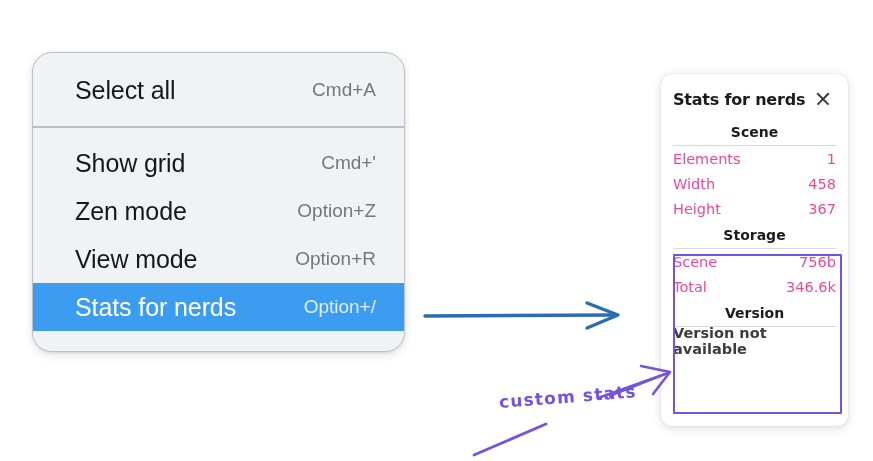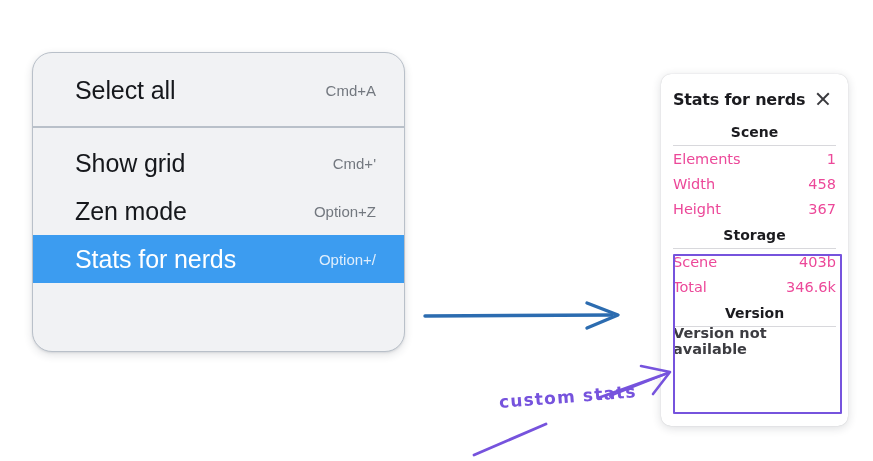--- a/index.html
+++ b/index.html
@@ -57,21 +57,21 @@
     box-sizing: border-box;
     cursor: default;
   }
   .menu-item .mi-label {
     font-size: 25px;
     color: #16181c;
     letter-spacing: -0.1px;
     white-space: nowrap;
   }
   .menu-item .mi-shortcut {
-    font-size: 15px;
+    font-size: 19px;
     color: #73787f;
     white-space: nowrap;
   }
   .menu-item.selected {
     background: #3c9cf0;
   }
   .menu-item.selected .mi-label { color: #ffffff; }
   .menu-item.selected .mi-shortcut { color: #dfeefc; }
   .menu-tail {
     height: 22px;
@@ -212,20 +212,24 @@
 
   <div class="menu-group group-bottom">
     <div class="menu-item">
       <span class="mi-label">Show grid</span>
       <span class="mi-shortcut">Cmd+'</span>
     </div>
     <div class="menu-item">
       <span class="mi-label">Zen mode</span>
       <span class="mi-shortcut">Option+Z</span>
     </div>
+    <div class="menu-item">
+      <span class="mi-label">View mode</span>
+      <span class="mi-shortcut">Option+R</span>
+    </div>
     <div class="menu-item selected">
       <span class="mi-label">Stats for nerds</span>
       <span class="mi-shortcut">Option+/</span>
     </div>
     <div class="menu-tail"></div>
   </div>
 
 </div>
 
 <div class="stats-panel">
@@ -247,21 +251,21 @@
   </div>
   <div class="sp-row">
     <span class="sp-key">Height</span>
     <span class="sp-val">367</span>
   </div>
 
   <div class="sp-section-title">Storage</div>
   <div class="sp-rule"></div>
   <div class="sp-row">
     <span class="sp-key">Scene</span>
-    <span class="sp-val">403b</span>
+    <span class="sp-val">756b</span>
   </div>
   <div class="sp-row">
     <span class="sp-key">Total</span>
     <span class="sp-val">346.6k</span>
   </div>
 
   <div class="sp-section-title">Version</div>
   <div class="sp-rule"></div>
   <div class="sp-single">Version not available</div>
 

